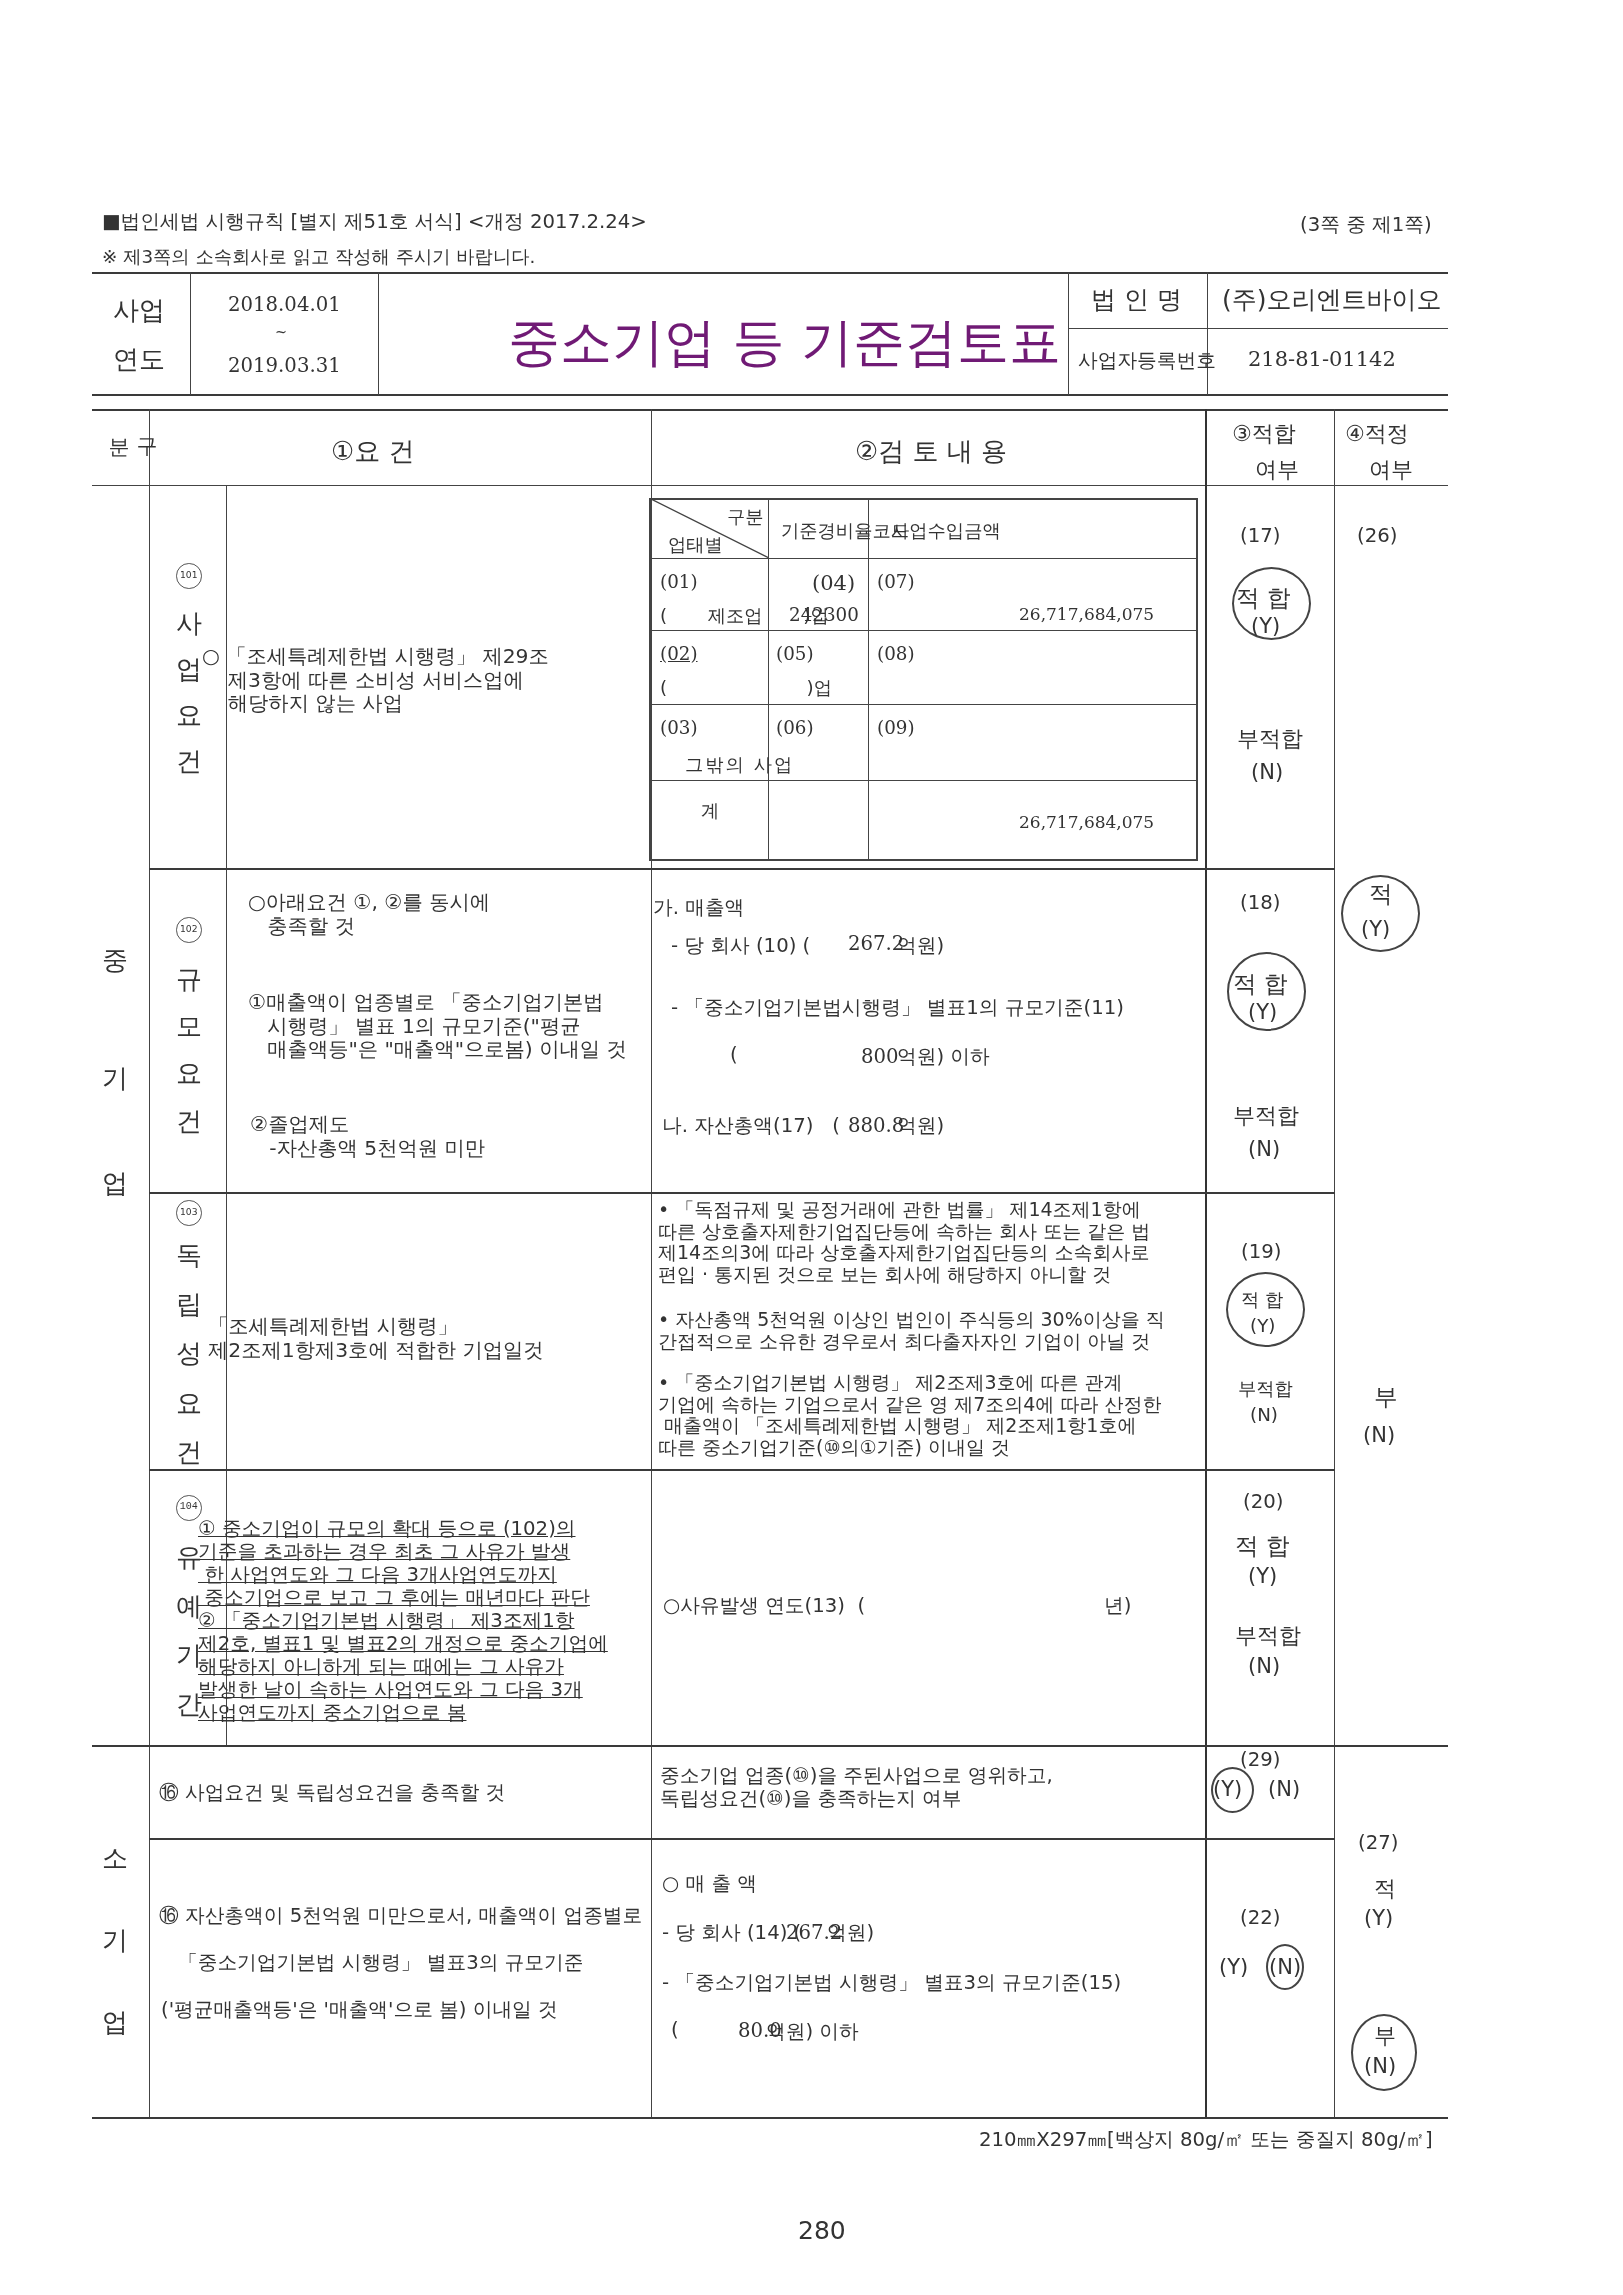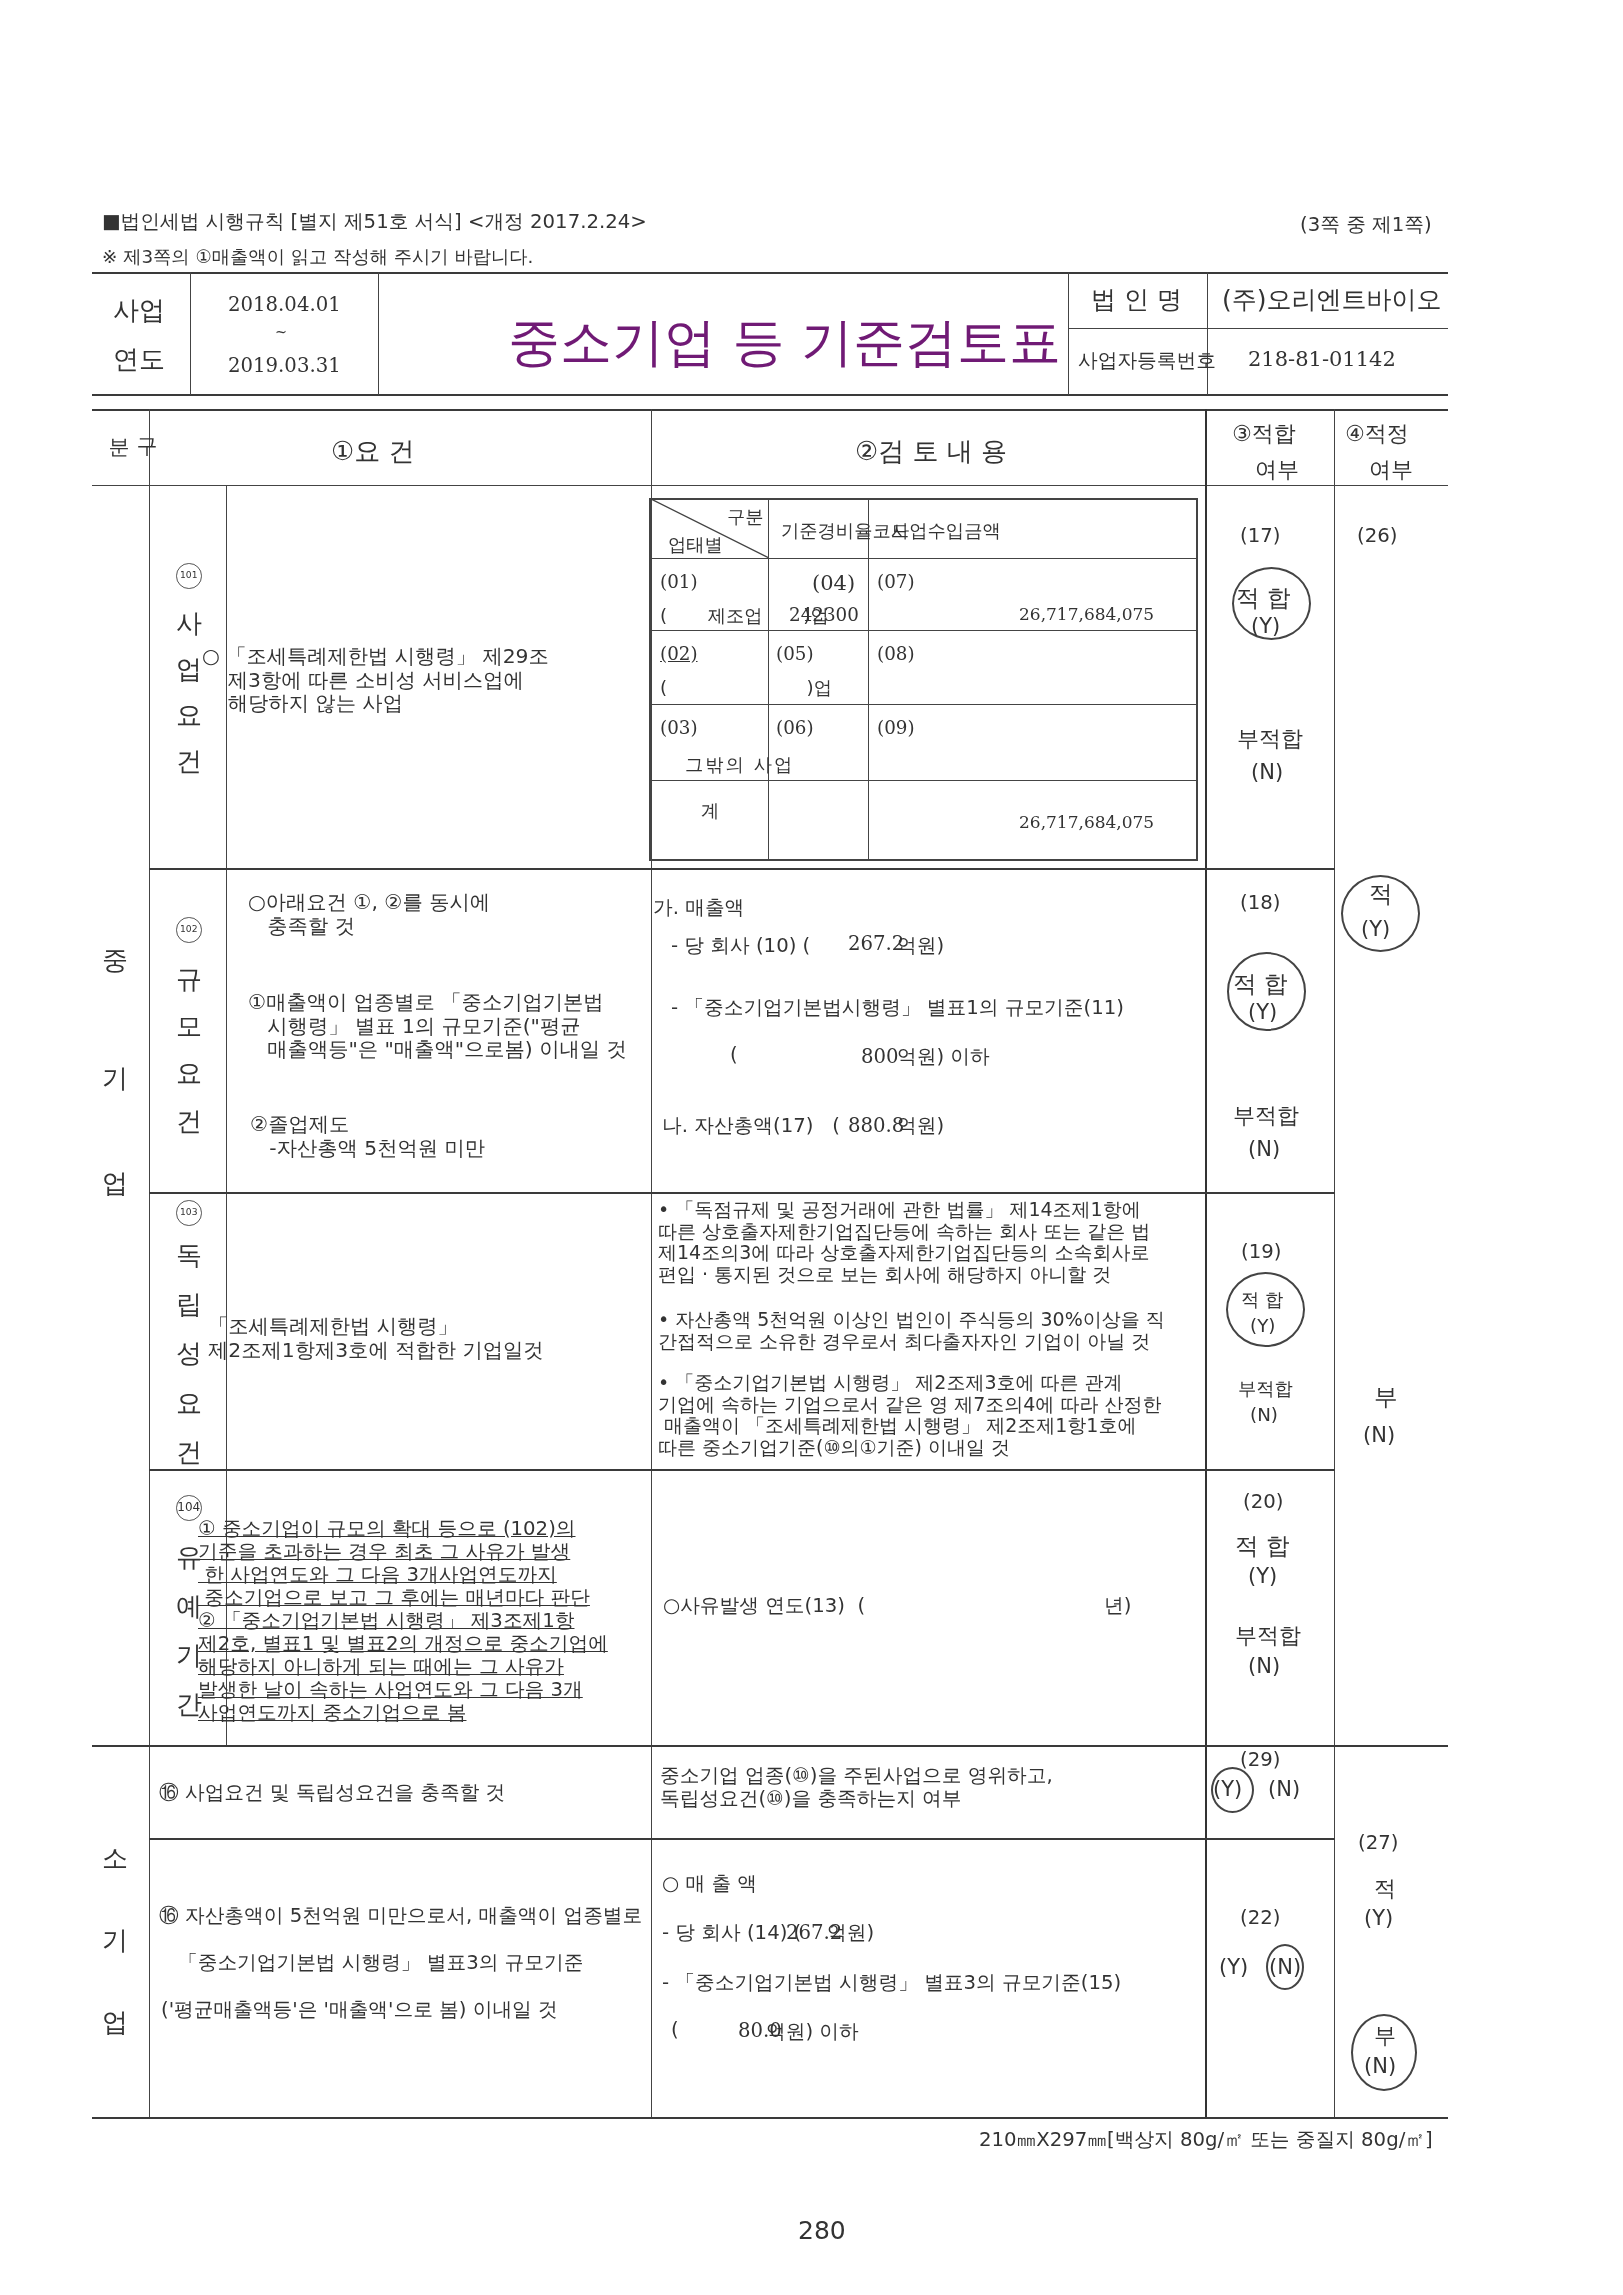--- a/index.html
+++ b/index.html
@@ -14,21 +14,21 @@
   .circle { position:absolute; border:2px solid #444; border-radius:50%; box-sizing:border-box; }
   .mono { font-family:"DejaVu Serif","Liberation Serif",serif; }
   .vert { position:absolute; display:flex; flex-direction:column; align-items:center; justify-content:space-between; font-size:26px; }
   .para { position:absolute; font-size:20.3px; line-height:23.6px; white-space:pre; }
 </style>
 </head>
 <body>
 
 <div class="t" style="left:102px;top:208px;font-size:19.7px;">■법인세법 시행규칙 [별지 제51호 서식] &lt;개정 2017.2.24&gt;</div>
 <div class="t" style="left:1300px;top:211px;font-size:19.7px;">(3쪽 중 제1쪽)</div>
-<div class="t" style="left:102px;top:244px;font-size:18.3px;">※ 제3쪽의 ①매출액이 읽고 작성해 주시기 바랍니다.</div>
+<div class="t" style="left:102px;top:244px;font-size:18.3px;">※ 제3쪽의 소속회사로 읽고 작성해 주시기 바랍니다.</div>
 
 <div class="hl" style="left:92px;top:272px;width:1356px;"></div>
 <div class="hl" style="left:92px;top:394px;width:1356px;"></div>
 <div class="vl" style="left:190px;top:272px;height:123px;"></div>
 <div class="vl" style="left:378px;top:272px;height:123px;"></div>
 <div class="vl" style="left:1068px;top:272px;height:123px;"></div>
 <div class="vl" style="left:1207px;top:272px;height:123px;"></div>
 <div class="hl2" style="left:1068px;top:328px;width:380px;"></div>
 
 <div class="t" style="left:113px;top:293px;font-size:26px;">사업</div>
@@ -183,21 +183,21 @@
 
 <div class="t" style="left:1241px;top:1240px;font-size:19.7px;">(19)</div>
 <div class="circle" style="left:1226px;top:1272px;width:79px;height:75px;"></div>
 <div class="t" style="left:1241px;top:1287px;font-size:18.3px;">적 합</div>
 <div class="t" style="left:1250px;top:1315px;font-size:18.3px;">(Y)</div>
 <div class="t" style="left:1238px;top:1376px;font-size:18.3px;">부적합</div>
 <div class="t" style="left:1250px;top:1404px;font-size:18.3px;">(N)</div>
 <div class="t" style="left:1374px;top:1381px;font-size:23.6px;">부</div>
 <div class="t" style="left:1363px;top:1423px;font-size:21px;">(N)</div>
 
-<div class="abs" style="left:176px;top:1495px;width:23.6px;height:23.6px;border:1.3px solid #555;border-radius:50%;font-size:12px;text-align:center;line-height:22px;">104</div>
+<div class="abs" style="left:176px;top:1495px;width:23.6px;height:23.6px;border:1.3px solid #555;border-radius:50%;font-size:10px;text-align:center;line-height:22px;font-family:Liberation Mono, monospace;">104</div>
 <div class="t" style="left:176px;top:1540px;font-size:26px;">유</div>
 <div class="t" style="left:176px;top:1589px;font-size:26px;">예</div>
 <div class="t" style="left:176px;top:1638px;font-size:26px;">기</div>
 <div class="t" style="left:176px;top:1687px;font-size:26px;">간</div>
 <div class="para" style="left:198px;top:1517px;font-size:19.7px;line-height:23px;text-decoration:underline;">① 중소기업이 규모의 확대 등으로 (102)의
 기준을 초과하는 경우 최초 그 사유가 발생
  한 사업연도와 그 다음 3개사업연도까지
  중소기업으로 보고 그 후에는 매년마다 판단
 ② 「중소기업기본법 시행령」 제3조제1항
 제2호, 별표1 및 별표2의 개정으로 중소기업에

